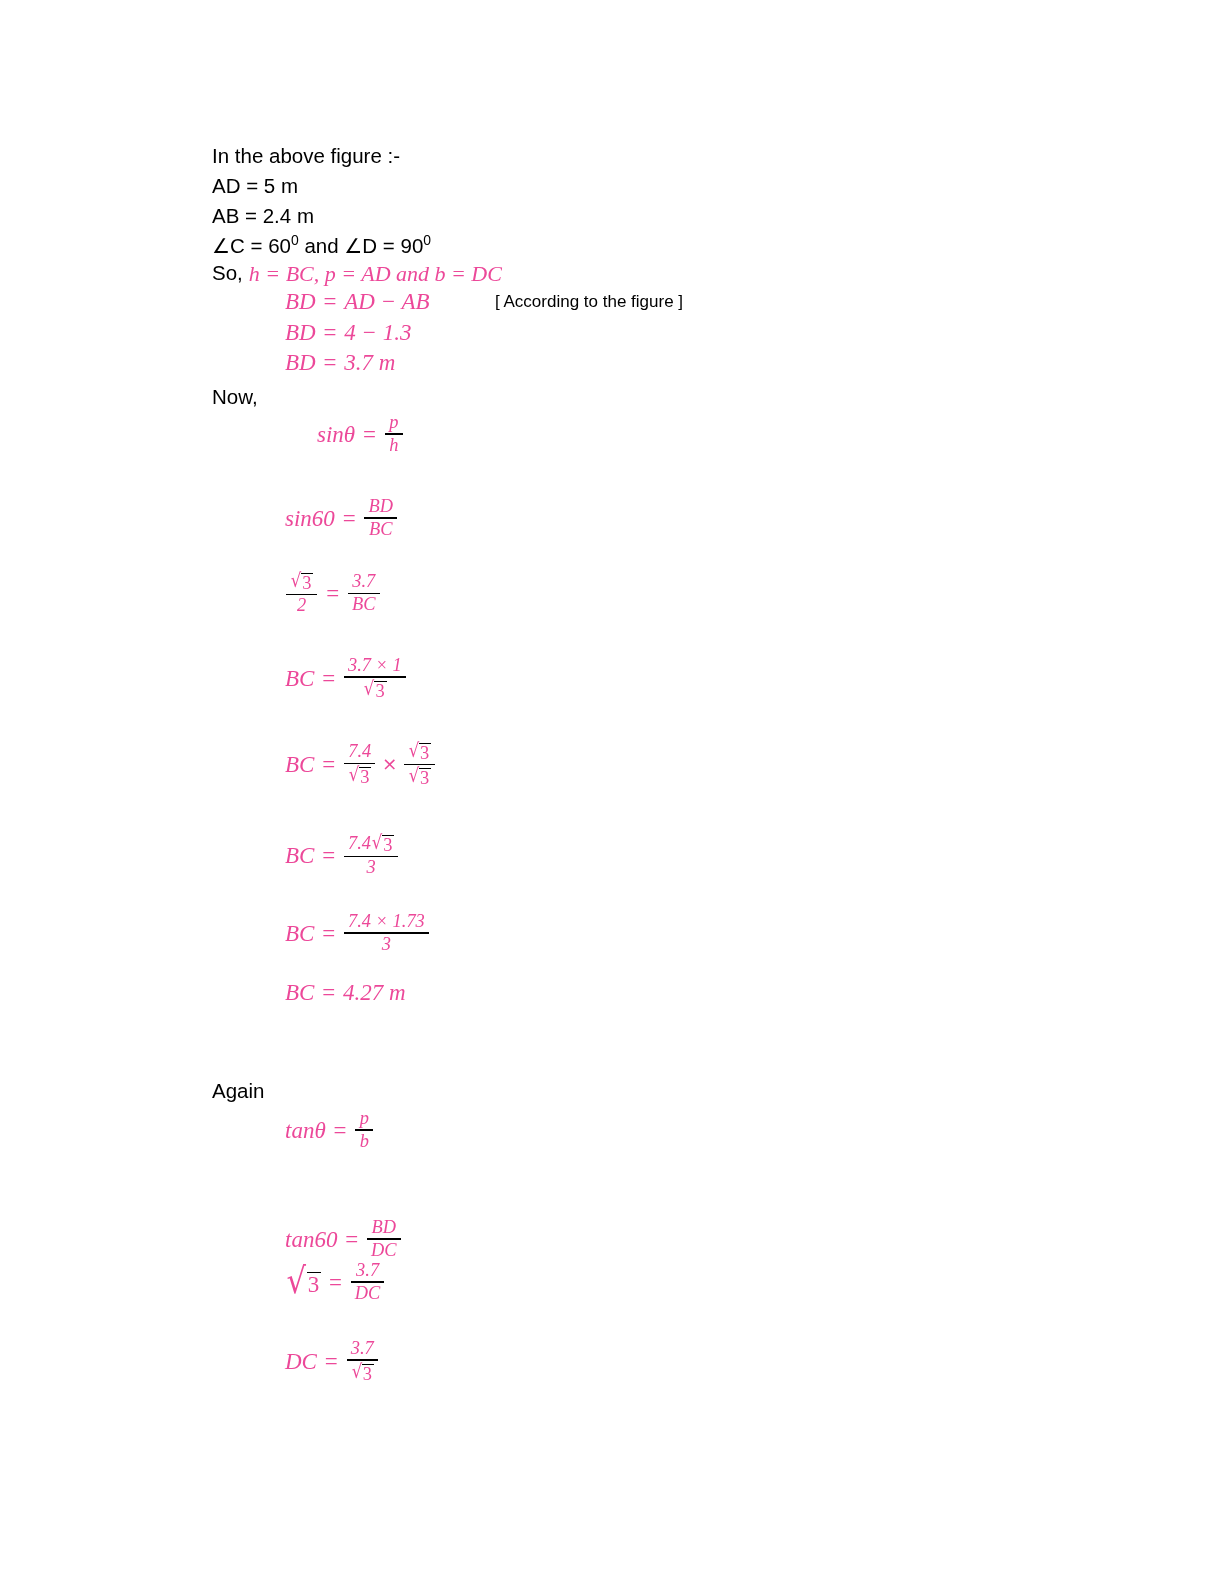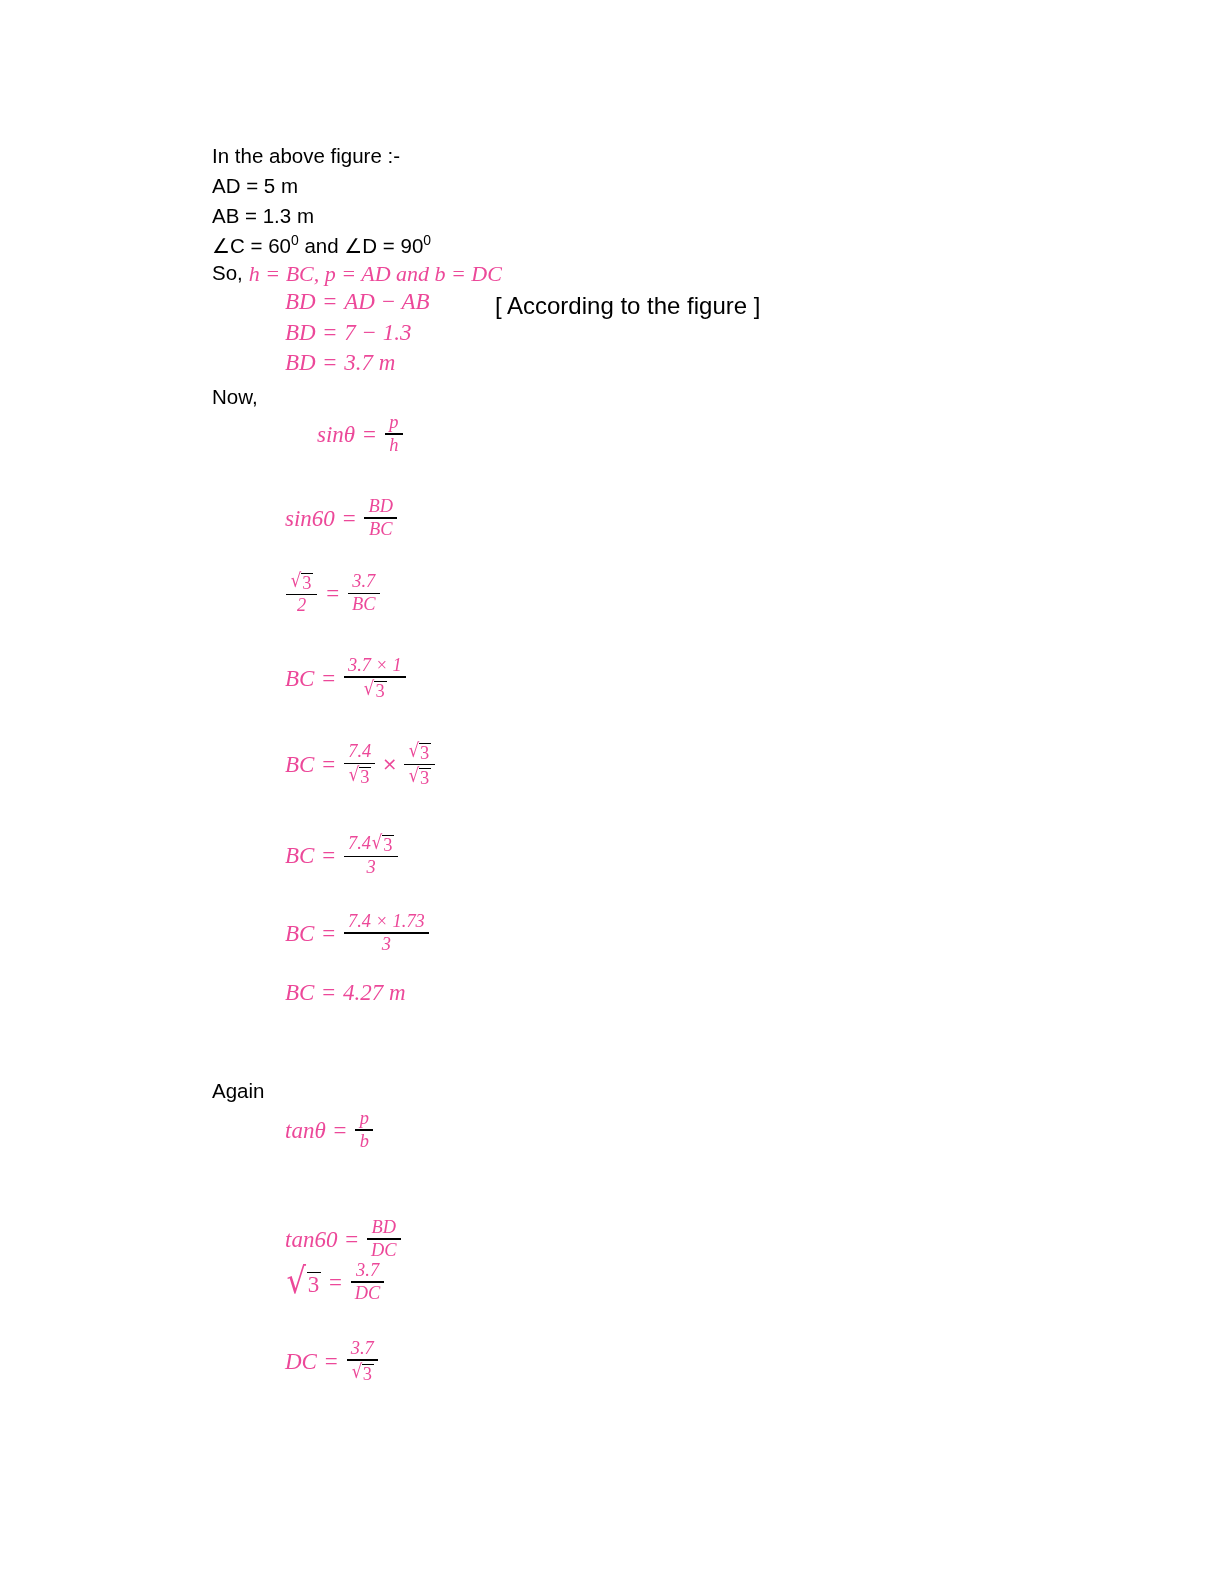--- a/index.html
+++ b/index.html
@@ -148,56 +148,56 @@
   
   .sqrt-big > .radsym { font-size: 1.55em; line-height: 0.70; }
   .sqrt-big > .radand { font-size: 1.0em; padding-top: 0; margin-top: 3px; }
 
   
   .row { position: absolute; left: 0; white-space: nowrap; }
   .indent { left: 73px; }
   .note {
     position: absolute;
     font-family: "Liberation Sans", sans-serif;
-    font-size: 24px;
+    font-size: 17px;
     white-space: nowrap;
   }
 </style>
 </head>
 <body>
 
 <div class="page">
   <div class="content">
 
     <div class="row prose" style="top:0px;">In the above figure :-</div>
 
     <div class="row prose" style="top:30px;">AD = 5 m</div>
 
-    <div class="row prose" style="top:60px;">AB = 1.3 m</div>
+    <div class="row prose" style="top:60px;">AB = 2.4 m</div>
 
     <div class="row prose" style="top:90px;">
       <span class="angle">∠</span><span>C = 60</span><span class="sup0">0</span><span> and </span><span class="angle">∠</span><span>D = 90</span><span class="sup0">0</span>
     </div>
 
     <div class="row so-line" style="top:120px;">
       <span class="lead">So,</span>
       <span class="math">h = BC, p = AD and b = DC</span>
     </div>
 
     <div class="row indent math" style="top:149px;">
       <span>BD</span>
       <span class="eq">=</span>
       <span>AD − AB</span>
     </div>
     <div class="note" style="left:283px; top:151px;">[ According to the figure ]</div>
 
     <div class="row indent math" style="top:180px;">
       <span>BD</span>
       <span class="eq">=</span>
-      <span class="num">7 − 1.3</span>
+      <span class="num">4 − 1.3</span>
     </div>
 
     <div class="row indent math" style="top:210px;">
       <span>BD</span>
       <span class="eq">=</span>
       <span class="num">3.7 m</span>
     </div>
 
     <div class="row prose" style="top:241px;">Now,</div>
 

